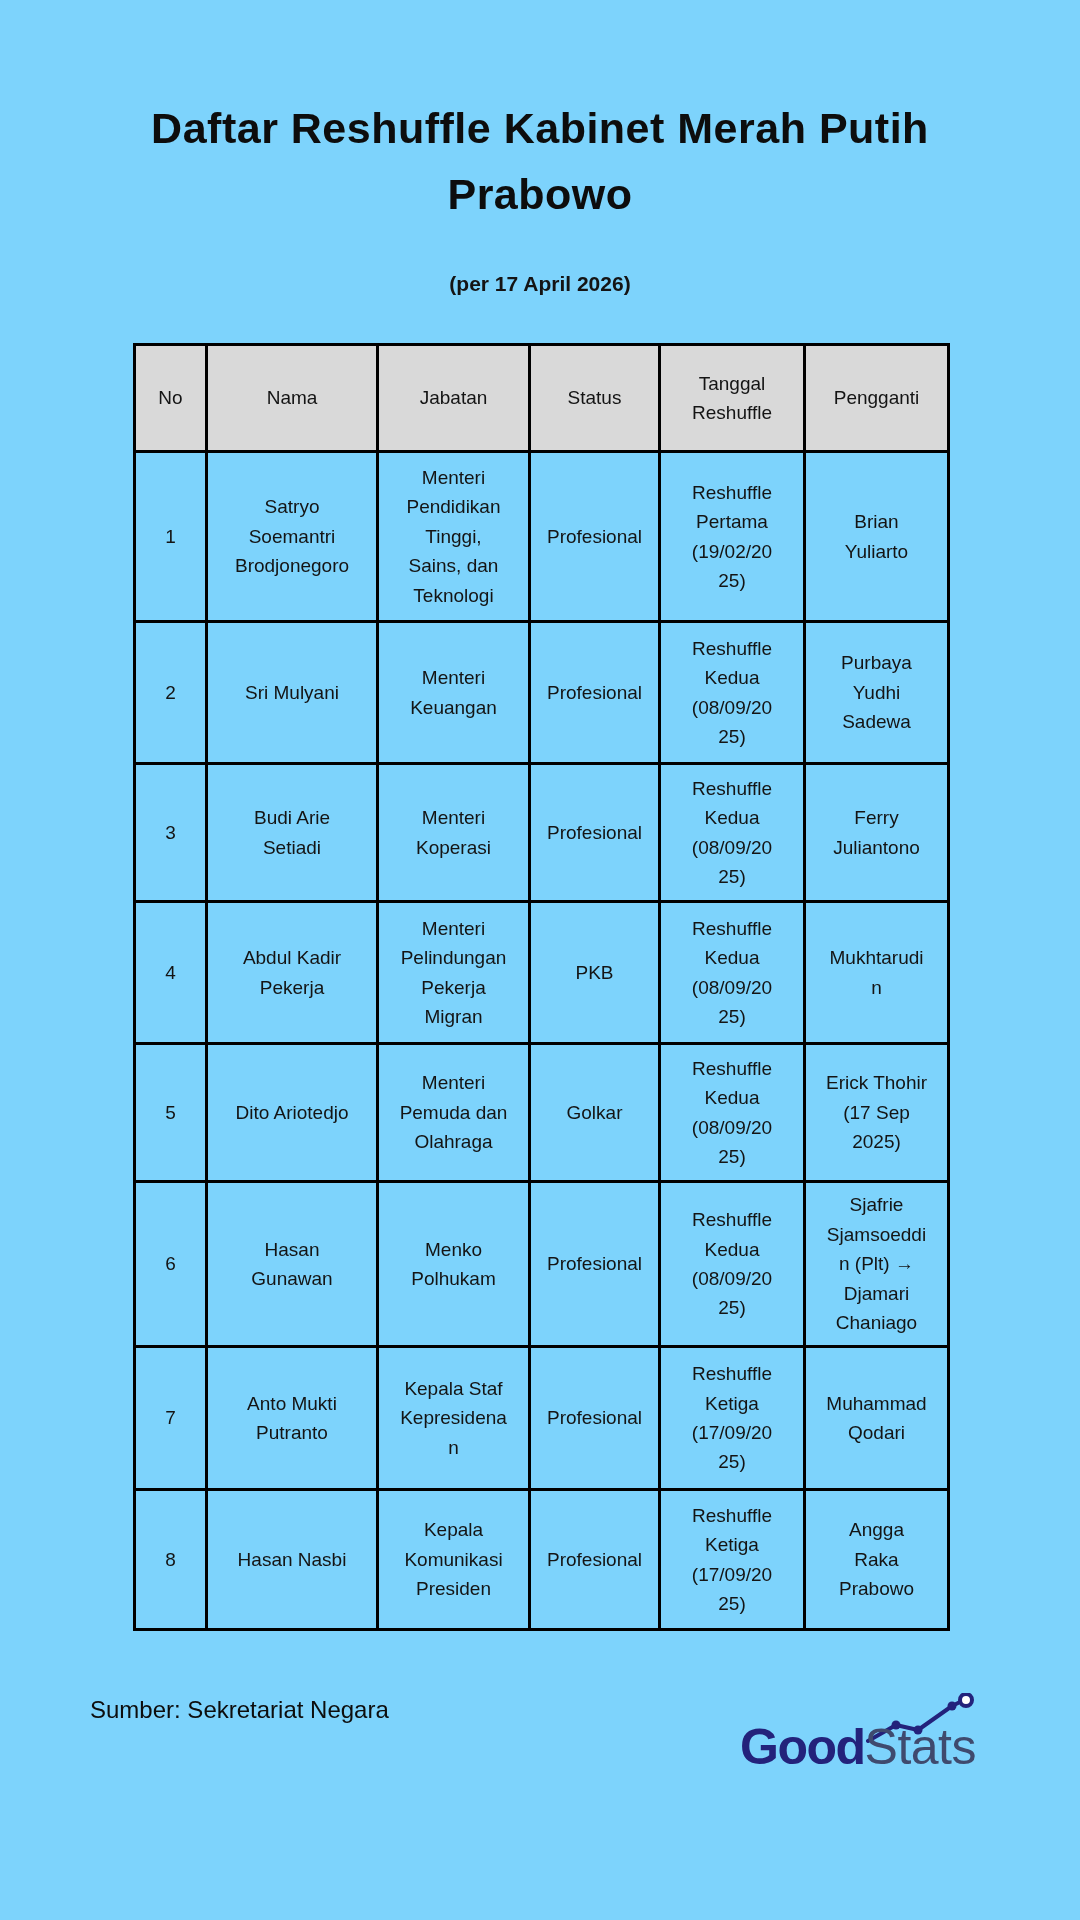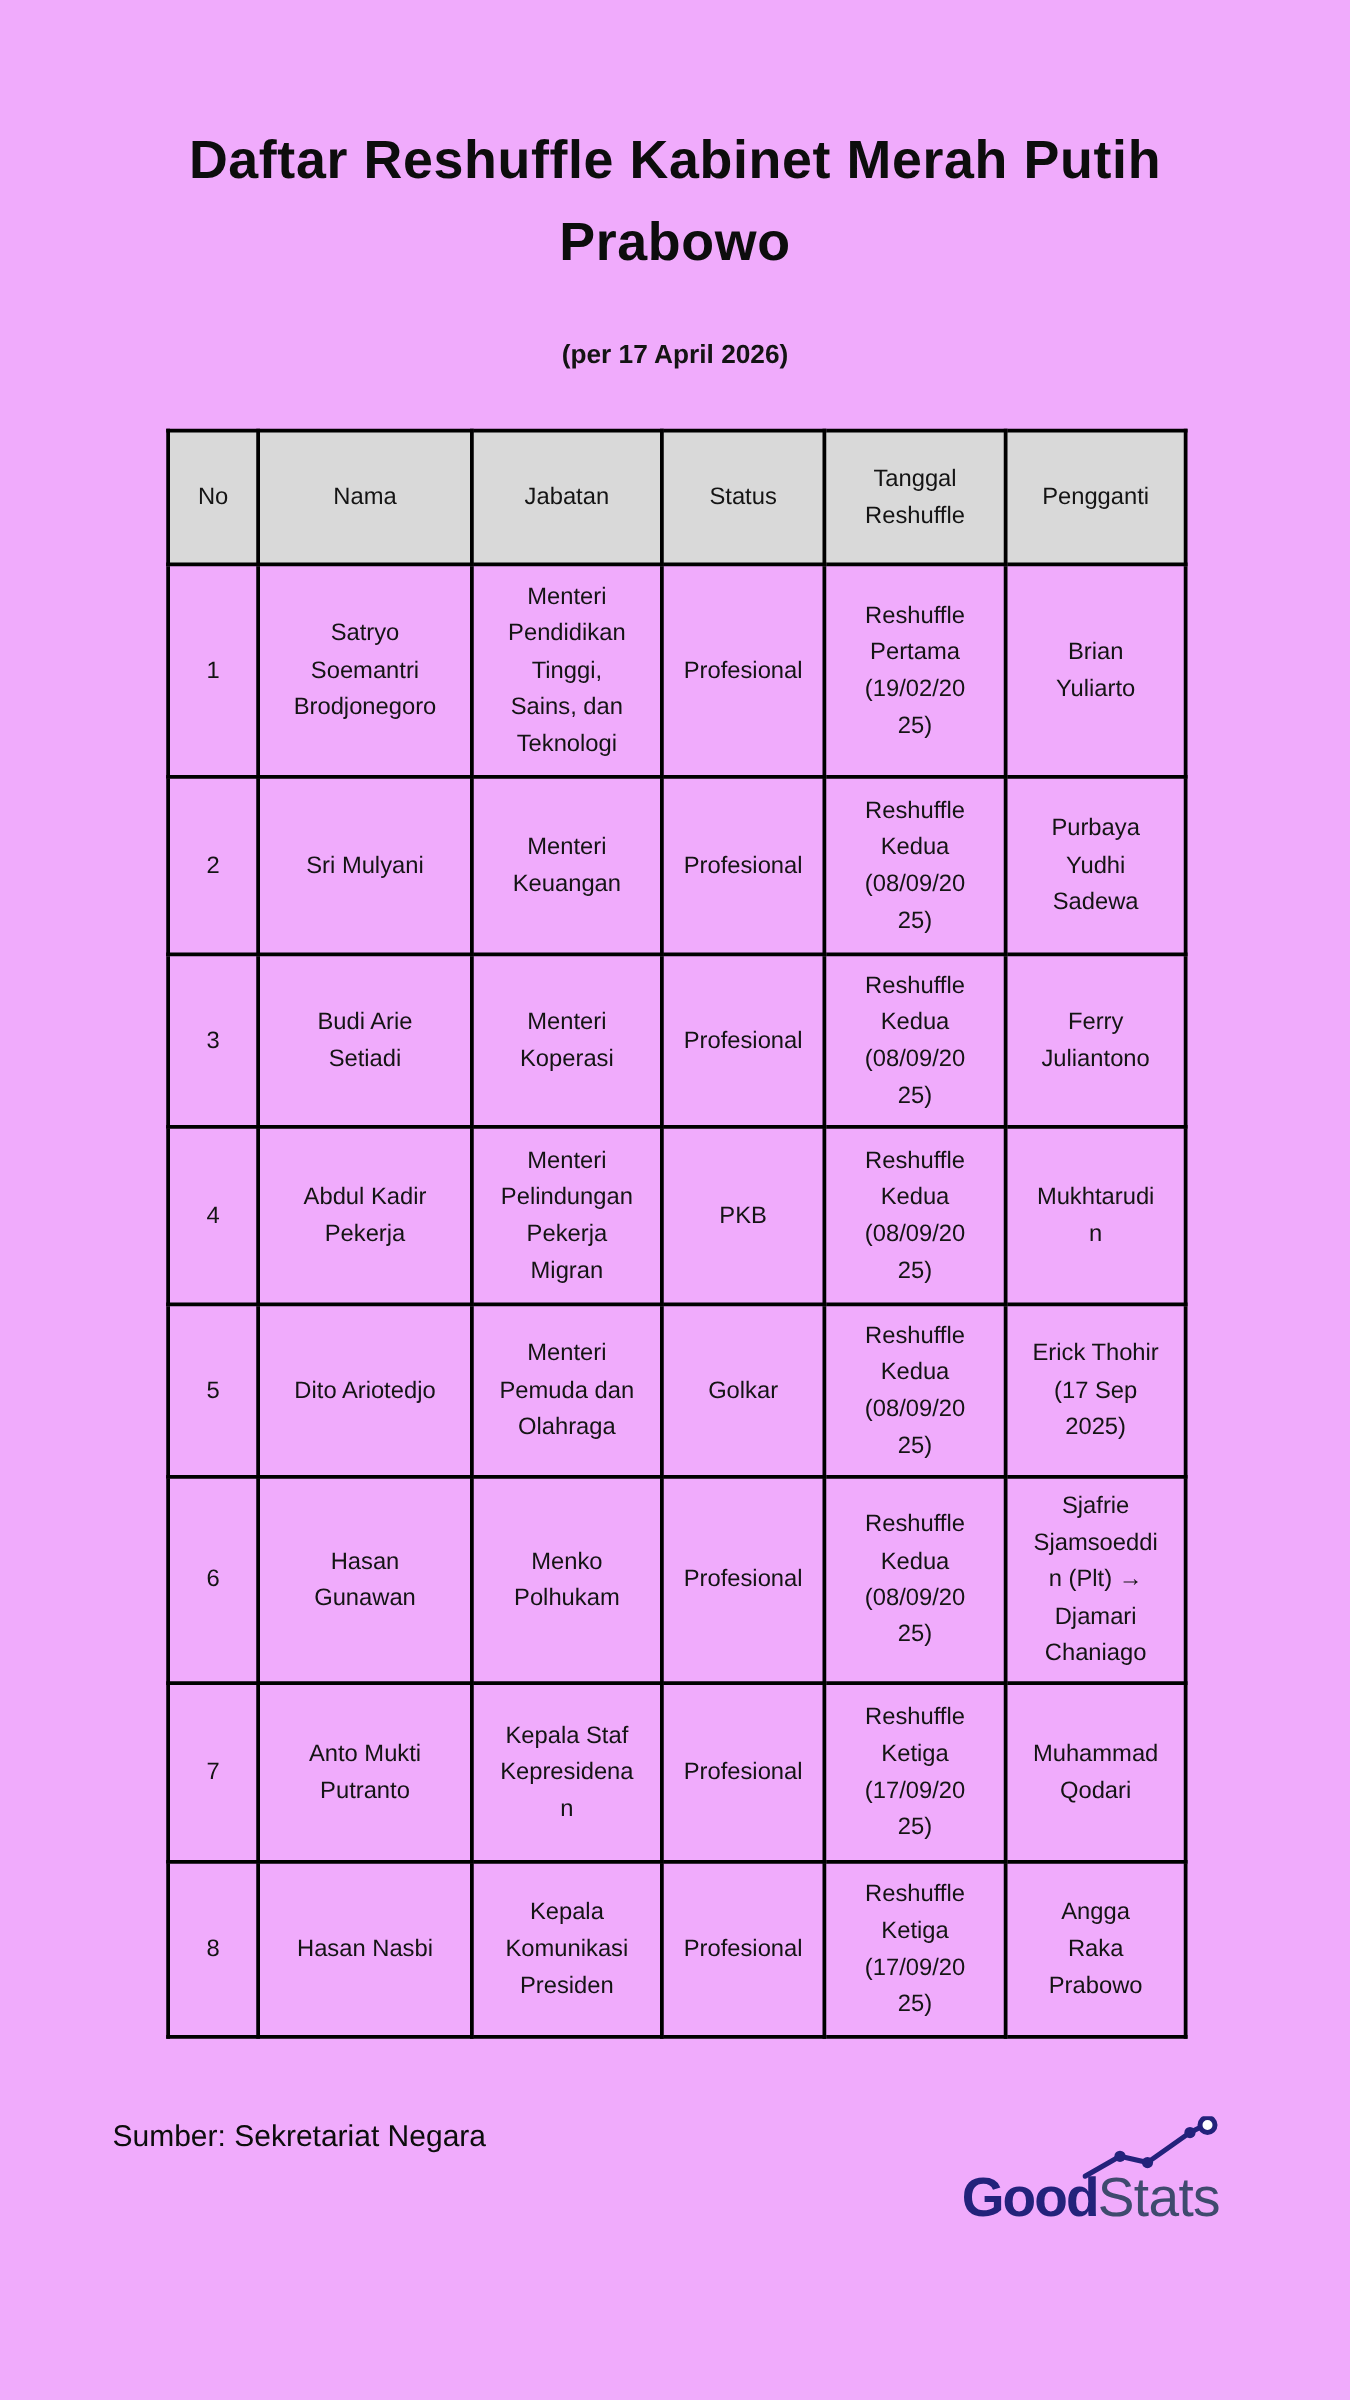--- a/index.html
+++ b/index.html
@@ -1,19 +1,19 @@
 <!DOCTYPE html>
 <html><head>
 <meta charset="utf-8">
 <style>
   html,body{margin:0;padding:0;background:#ffffff;}
   .page{
     position:relative;
     width:1080px;height:1920px;
-    background:#f0abfc;
+    background:#7dd3fc;
     font-family:"Liberation Sans","DejaVu Sans",sans-serif;
     color:#111111;
     overflow:hidden;
   }
   .title{
     position:absolute;top:96px;left:0;right:0;
     margin:0 auto;max-width:845px;
     text-align:center;
     font-size:43px;font-weight:700;line-height:1.53;
     color:#0d0d0d;letter-spacing:.5px;
@@ -60,22 +60,22 @@
   .source{
     position:absolute;left:90px;top:1696px;
     font-size:24px;font-weight:400;color:#0d0d0d;text-align:center;
   }
   .logo{
     position:absolute;top:1693px;right:104px;
     width:210px;height:100px;
   }
   .logo .trend{position:absolute;top:0;right:0;}
   .wordmark{
-    position:absolute;right:0;top:40px;
-    white-space:nowrap;font-size:44px;line-height:1.2;
+    position:absolute;right:0;top:24px;
+    white-space:nowrap;font-size:50px;line-height:1.2;
   }
   .logo-good{font-weight:700;letter-spacing:-1.5px;color:#23227b;}
   .logo-stats{font-weight:400;letter-spacing:-.5px;color:#3f4a6e;}
 </style>
 </head>
 <body>
 
 <div class="page">
 
   <h1 class="title">Daftar Reshuffle Kabinet Merah Putih Prabowo</h1>

